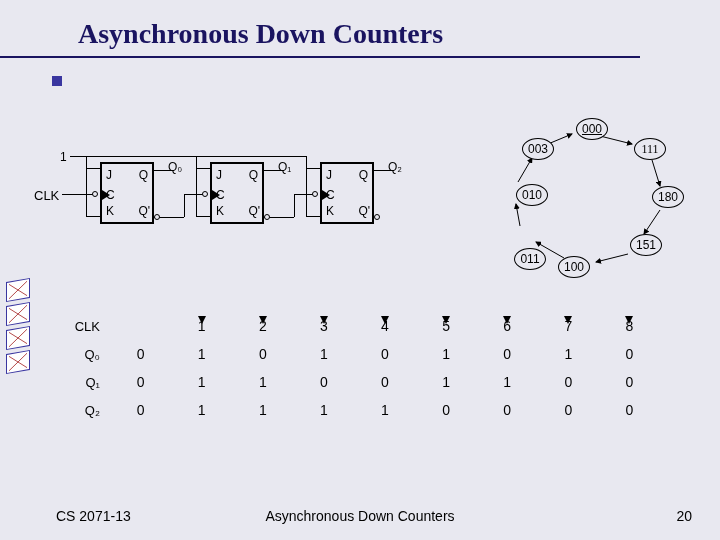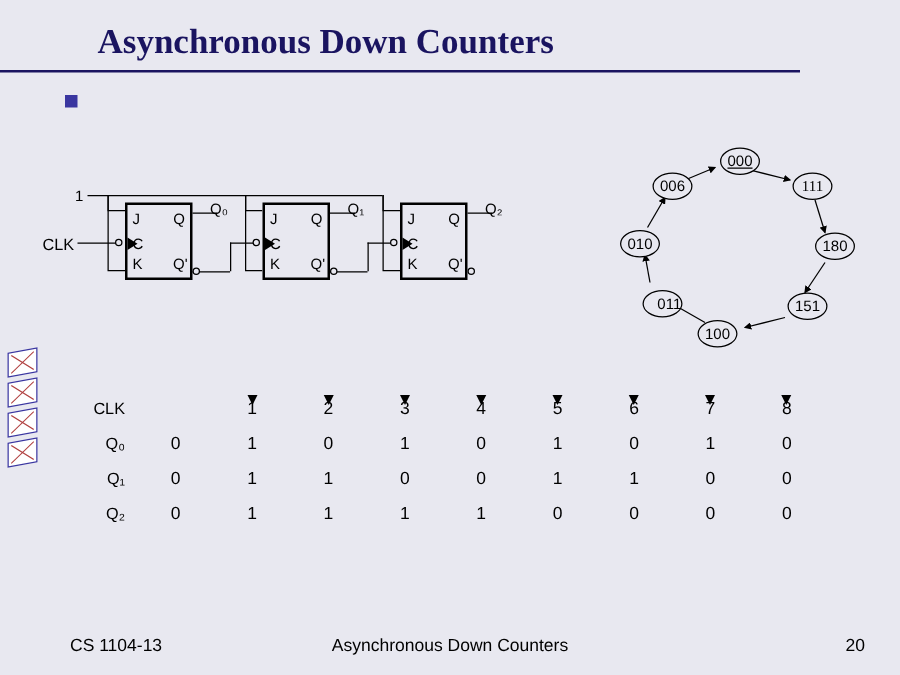--- a/index.html
+++ b/index.html
@@ -232,23 +232,23 @@
       <path d="M72,144 L44,128" stroke="#000" fill="none" marker-end="url(#ah)"></path>
       <path d="M28,112 L24,90" stroke="#000" fill="none" marker-end="url(#ah)"></path>
       <path d="M26,68 L40,44" stroke="#000" fill="none" marker-end="url(#ah)"></path>
       <path d="M56,30 L80,20" stroke="#000" fill="none" marker-end="url(#ah)"></path>
     </svg>
     <div class="sc" style="left:84px;top:4px;text-decoration:underline;">000</div>
     <div class="sc" style="left:142px;top:24px;font-family:Liberation Serif, serif;">111</div>
     <div class="sc" style="left:160px;top:72px;">180</div>
     <div class="sc" style="left:138px;top:120px;">151</div>
     <div class="sc" style="left:66px;top:142px;">100</div>
-    <div class="sc" style="left:22px;top:118px;text-align:right;">011</div>
-    <div class="sc" style="left:4px;top:70px;">010</div>
-    <div class="sc" style="left:30px;top:24px;">006</div>
+    <div class="sc" style="left:22px;top:134px;">011</div>
+    <div class="sc" style="left:24px;top:70px;">010</div>
+    <div class="sc" style="left:30px;top:24px;">003</div>
   </div>
 
   <div class="timing">
     <div class="trow">
       <div class="tlbl">CLK</div>
       <div class="tcell"></div>
       <div class="tcell"><div class="tarrow"></div><span>1</span></div>
       <div class="tcell"><div class="tarrow"></div><span>2</span></div>
       <div class="tcell"><div class="tarrow"></div><span>3</span></div>
       <div class="tcell"><div class="tarrow"></div><span>4</span></div>
@@ -289,18 +289,18 @@
       <div class="tcell">1</div>
       <div class="tcell">1</div>
       <div class="tcell">0</div>
       <div class="tcell">0</div>
       <div class="tcell">0</div>
       <div class="tcell">0</div>
     </div>
   </div>
 
   <div class="footer">
-    <span>CS 1104-13</span>
+    <span>CS 2071-13</span>
     <span class="ft-center">Asynchronous Down Counters</span>
     <span>20</span>
   </div>
 
 </div>
 
 </body></html>

